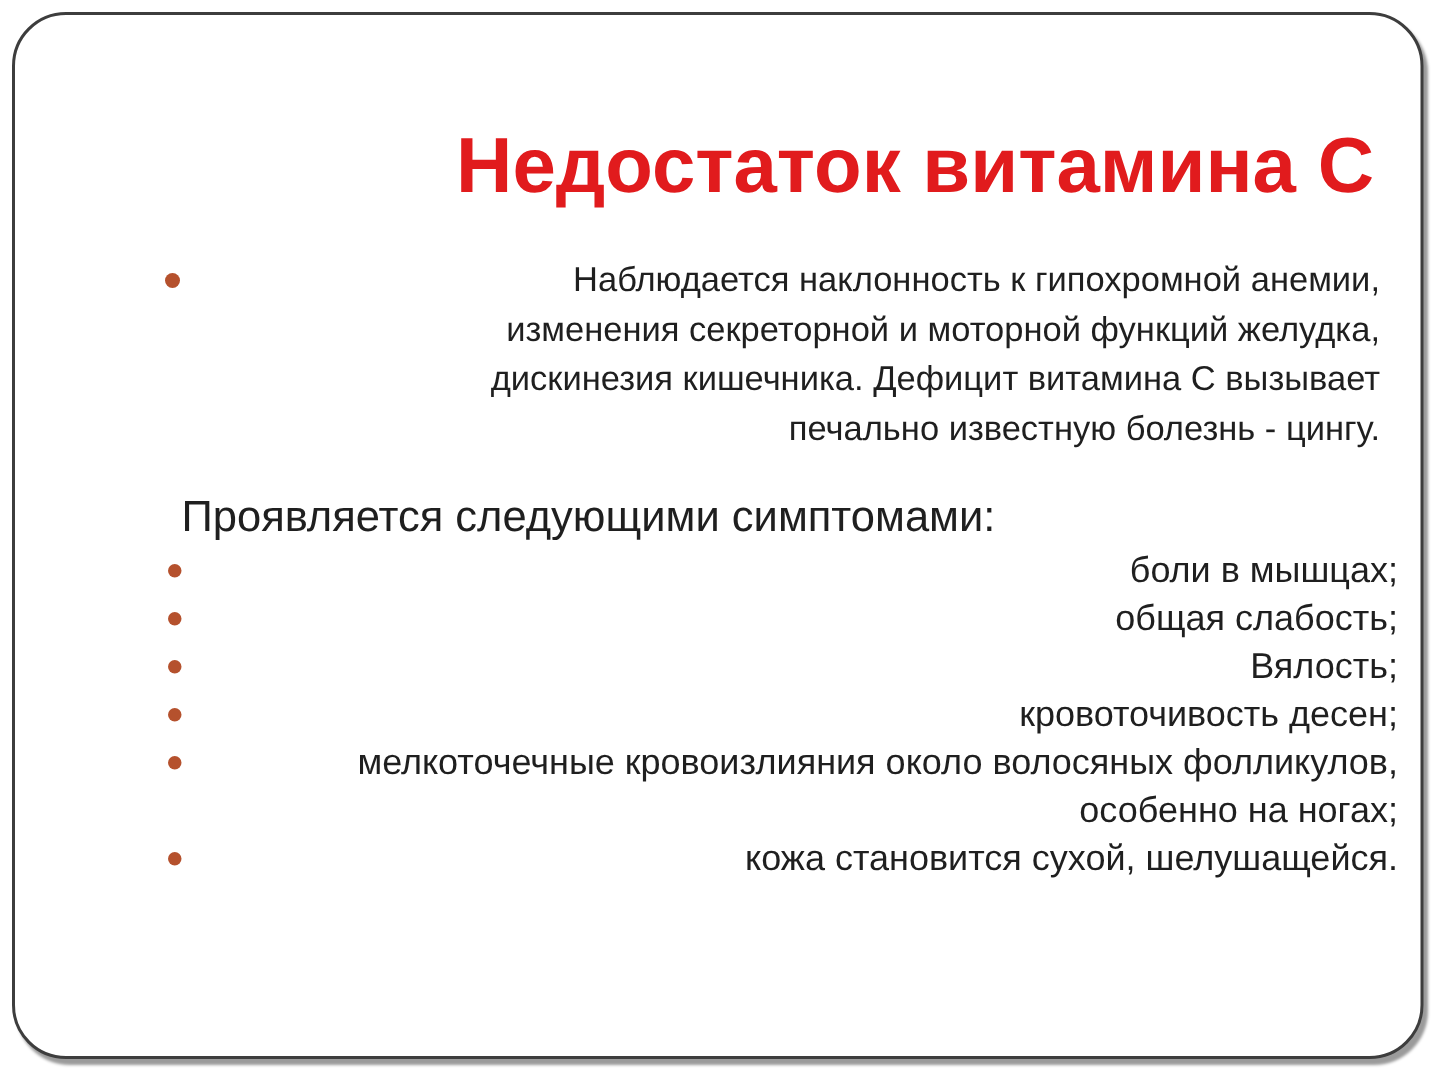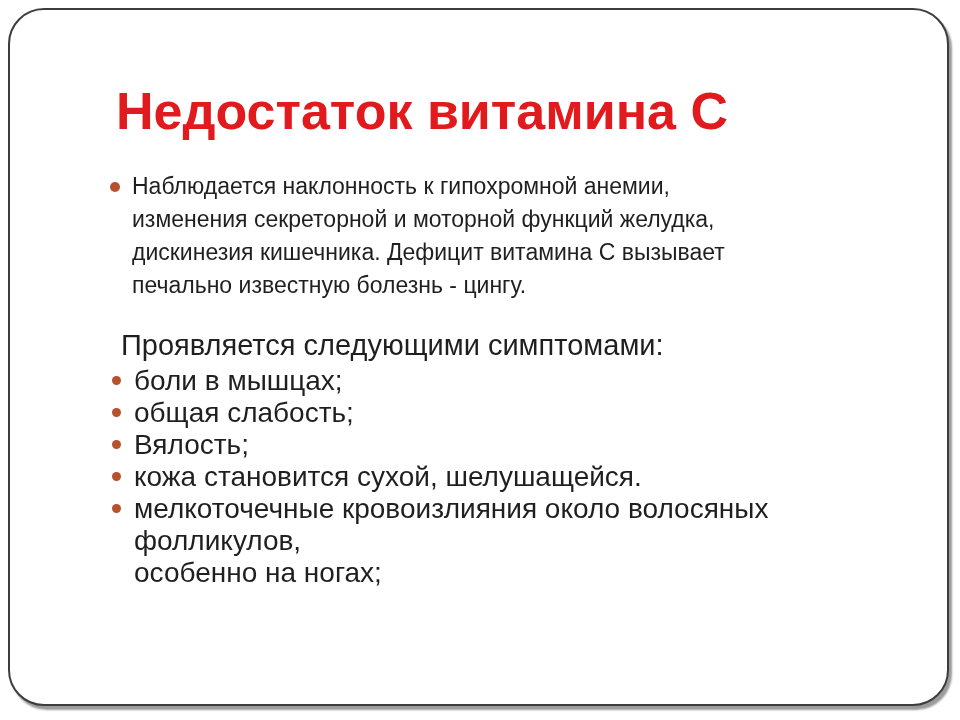--- a/index.html
+++ b/index.html
@@ -8,20 +8,21 @@
     width: 960px;
     height: 720px;
     background: #ffffff;
     font-family: "Liberation Sans", sans-serif;
     overflow: hidden;
   }
   .stage {
     position: relative;
     width: 960px;
     height: 720px;
+    text-align: right;
   }
   .slide-card {
     position: absolute;
     left: 8px;
     top: 8px;
     width: 941px;
     height: 698px;
     background: #ffffff;
     border: 2px solid #3d3d3d;
     border-radius: 36px;
@@ -84,21 +85,21 @@
     align-items: flex-start;
   }
   .symptom-row .bullet-dot {
     width: 9px;
     height: 9px;
     margin-top: 11px;
     margin-right: 13px;
   }
   .symptom-text {
     flex: 1 1 auto;
-    font-size: 28px;
+    font-size: 24px;
     line-height: 32px;
     color: #1f1f1f;
     white-space: pre-line;
   }
 </style>
 </head>
 <body>
 
 <div class="stage">
   <div class="slide-card">
@@ -123,23 +124,27 @@
       <div class="symptom-row">
         <span class="bullet-dot"></span>
         <div class="symptom-text">общая слабость;</div>
       </div>
       <div class="symptom-row">
         <span class="bullet-dot"></span>
         <div class="symptom-text">Вялость;</div>
       </div>
       <div class="symptom-row">
         <span class="bullet-dot"></span>
-        <div class="symptom-text">кожа становится сухой, шелушащейся.</div>
+        <div class="symptom-text">кровоточивость десен;</div>
       </div>
       <div class="symptom-row">
         <span class="bullet-dot"></span>
         <div class="symptom-text">мелкоточечные кровоизлияния около волосяных фолликулов,
 особенно на ногах;</div>
+      </div>
+      <div class="symptom-row">
+        <span class="bullet-dot"></span>
+        <div class="symptom-text">кожа становится сухой, шелушащейся.</div>
       </div>
     </div>
 
   </div>
 </div>
 
 </body></html>

